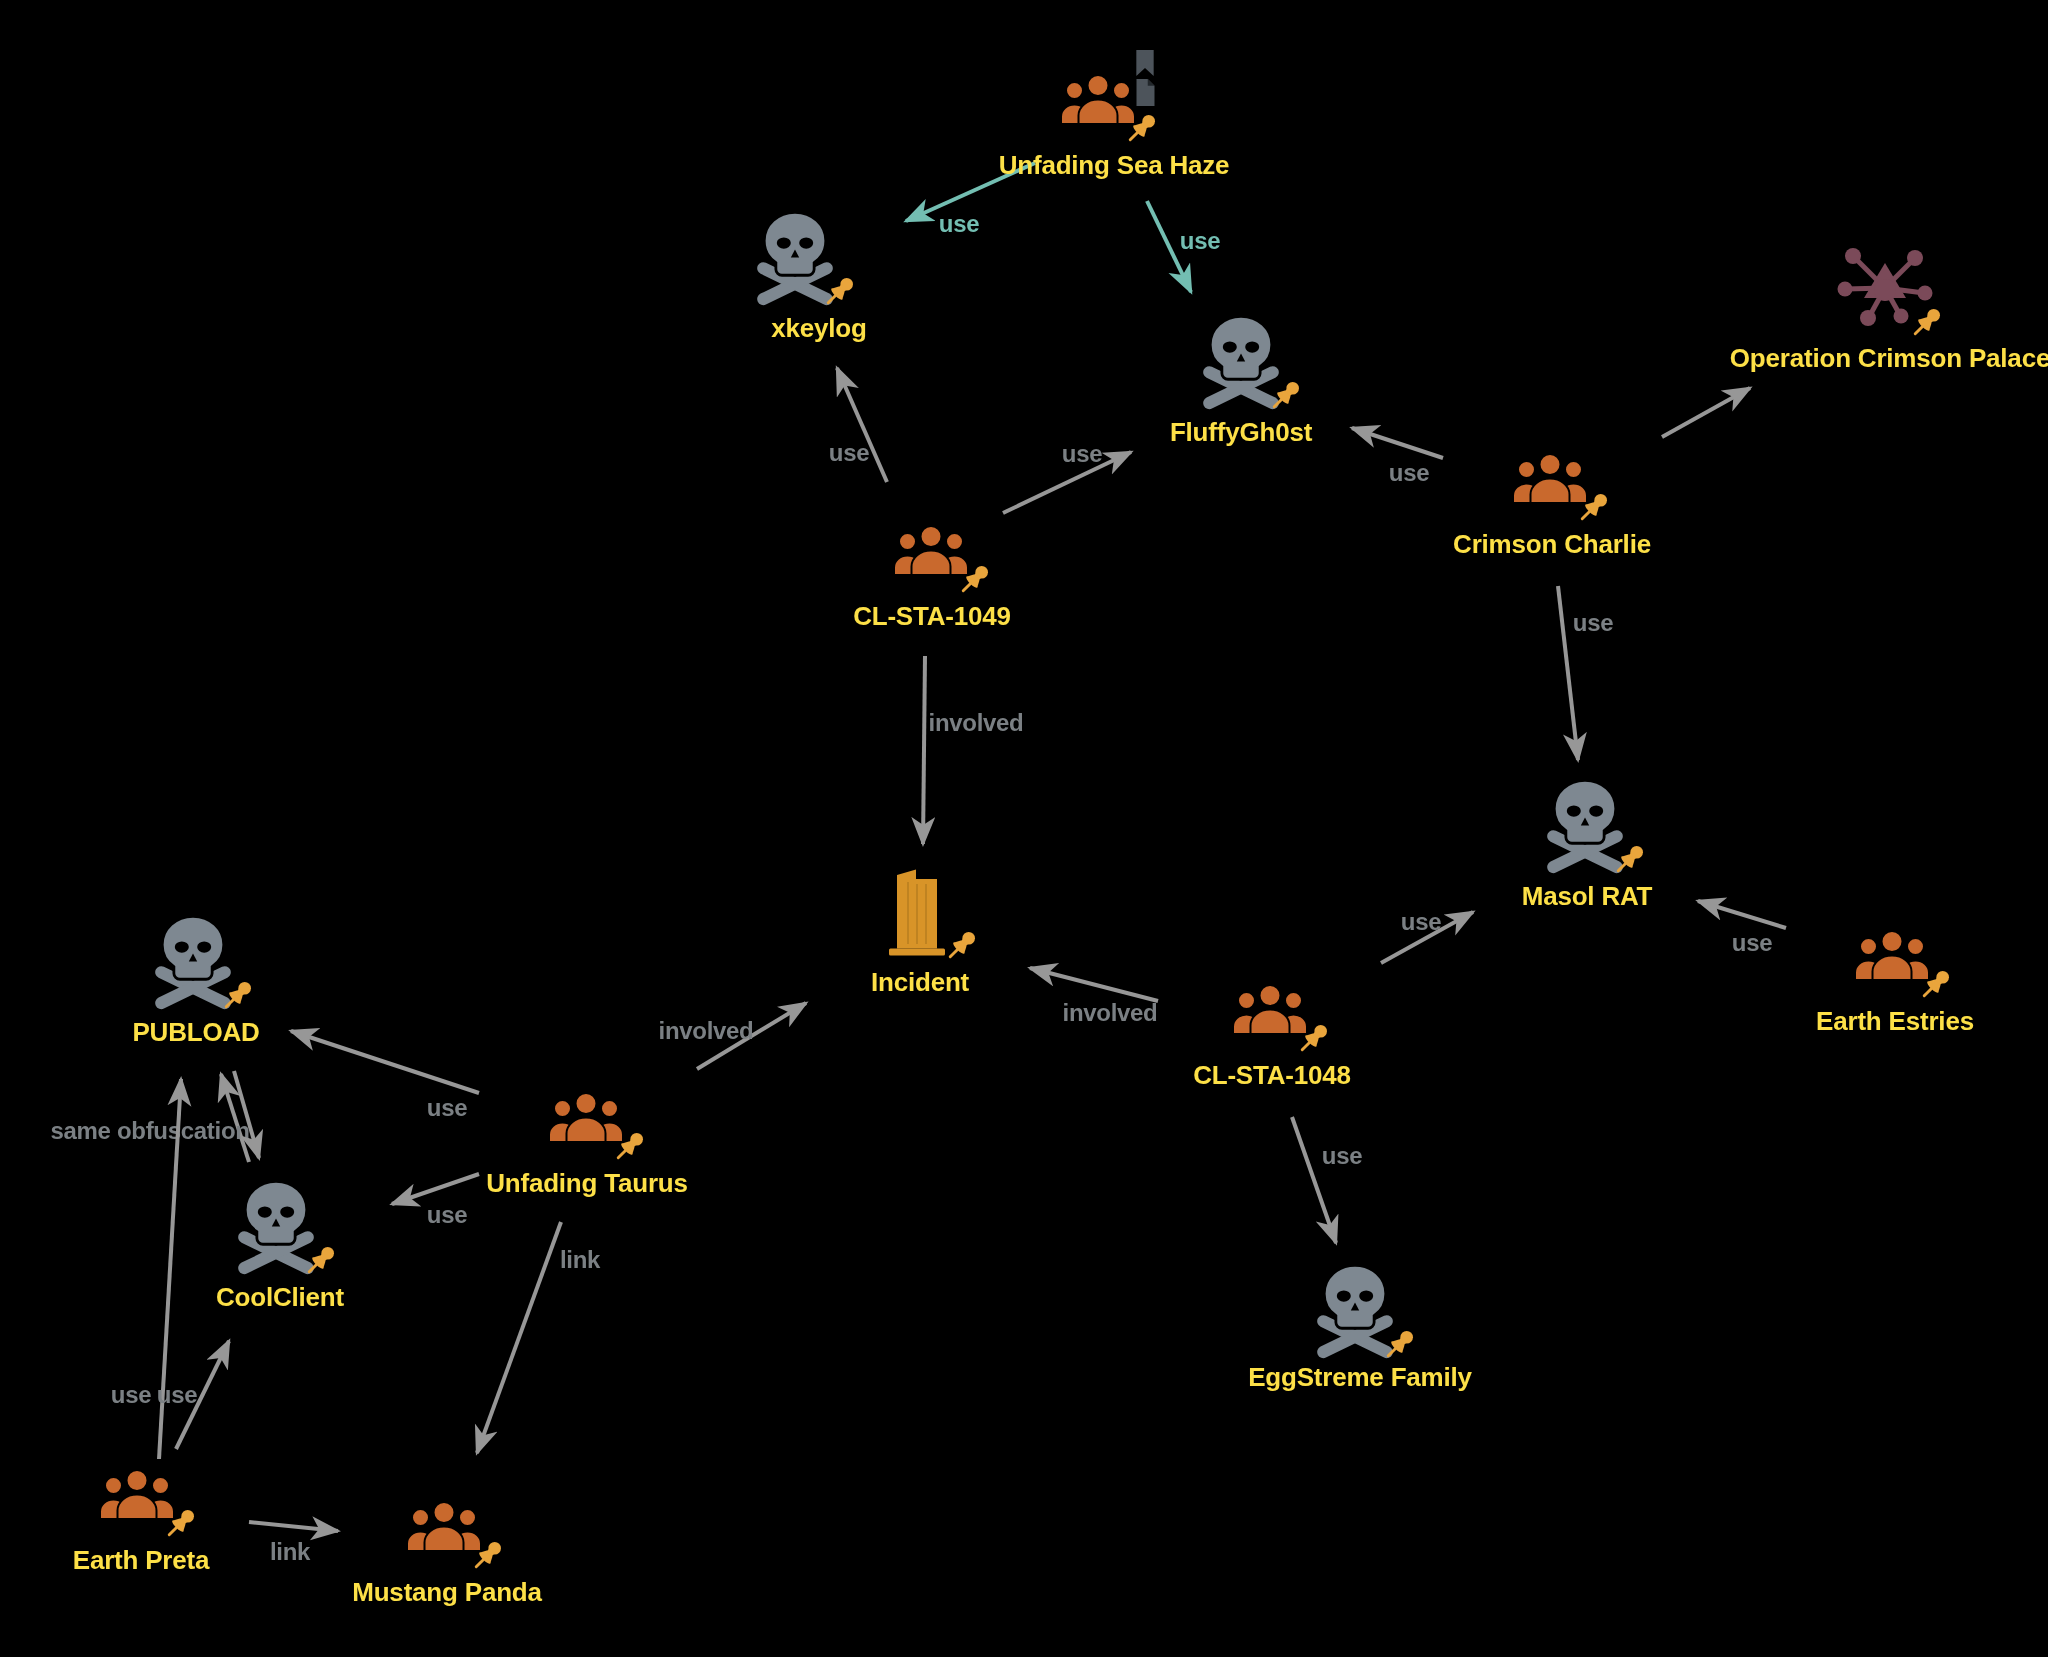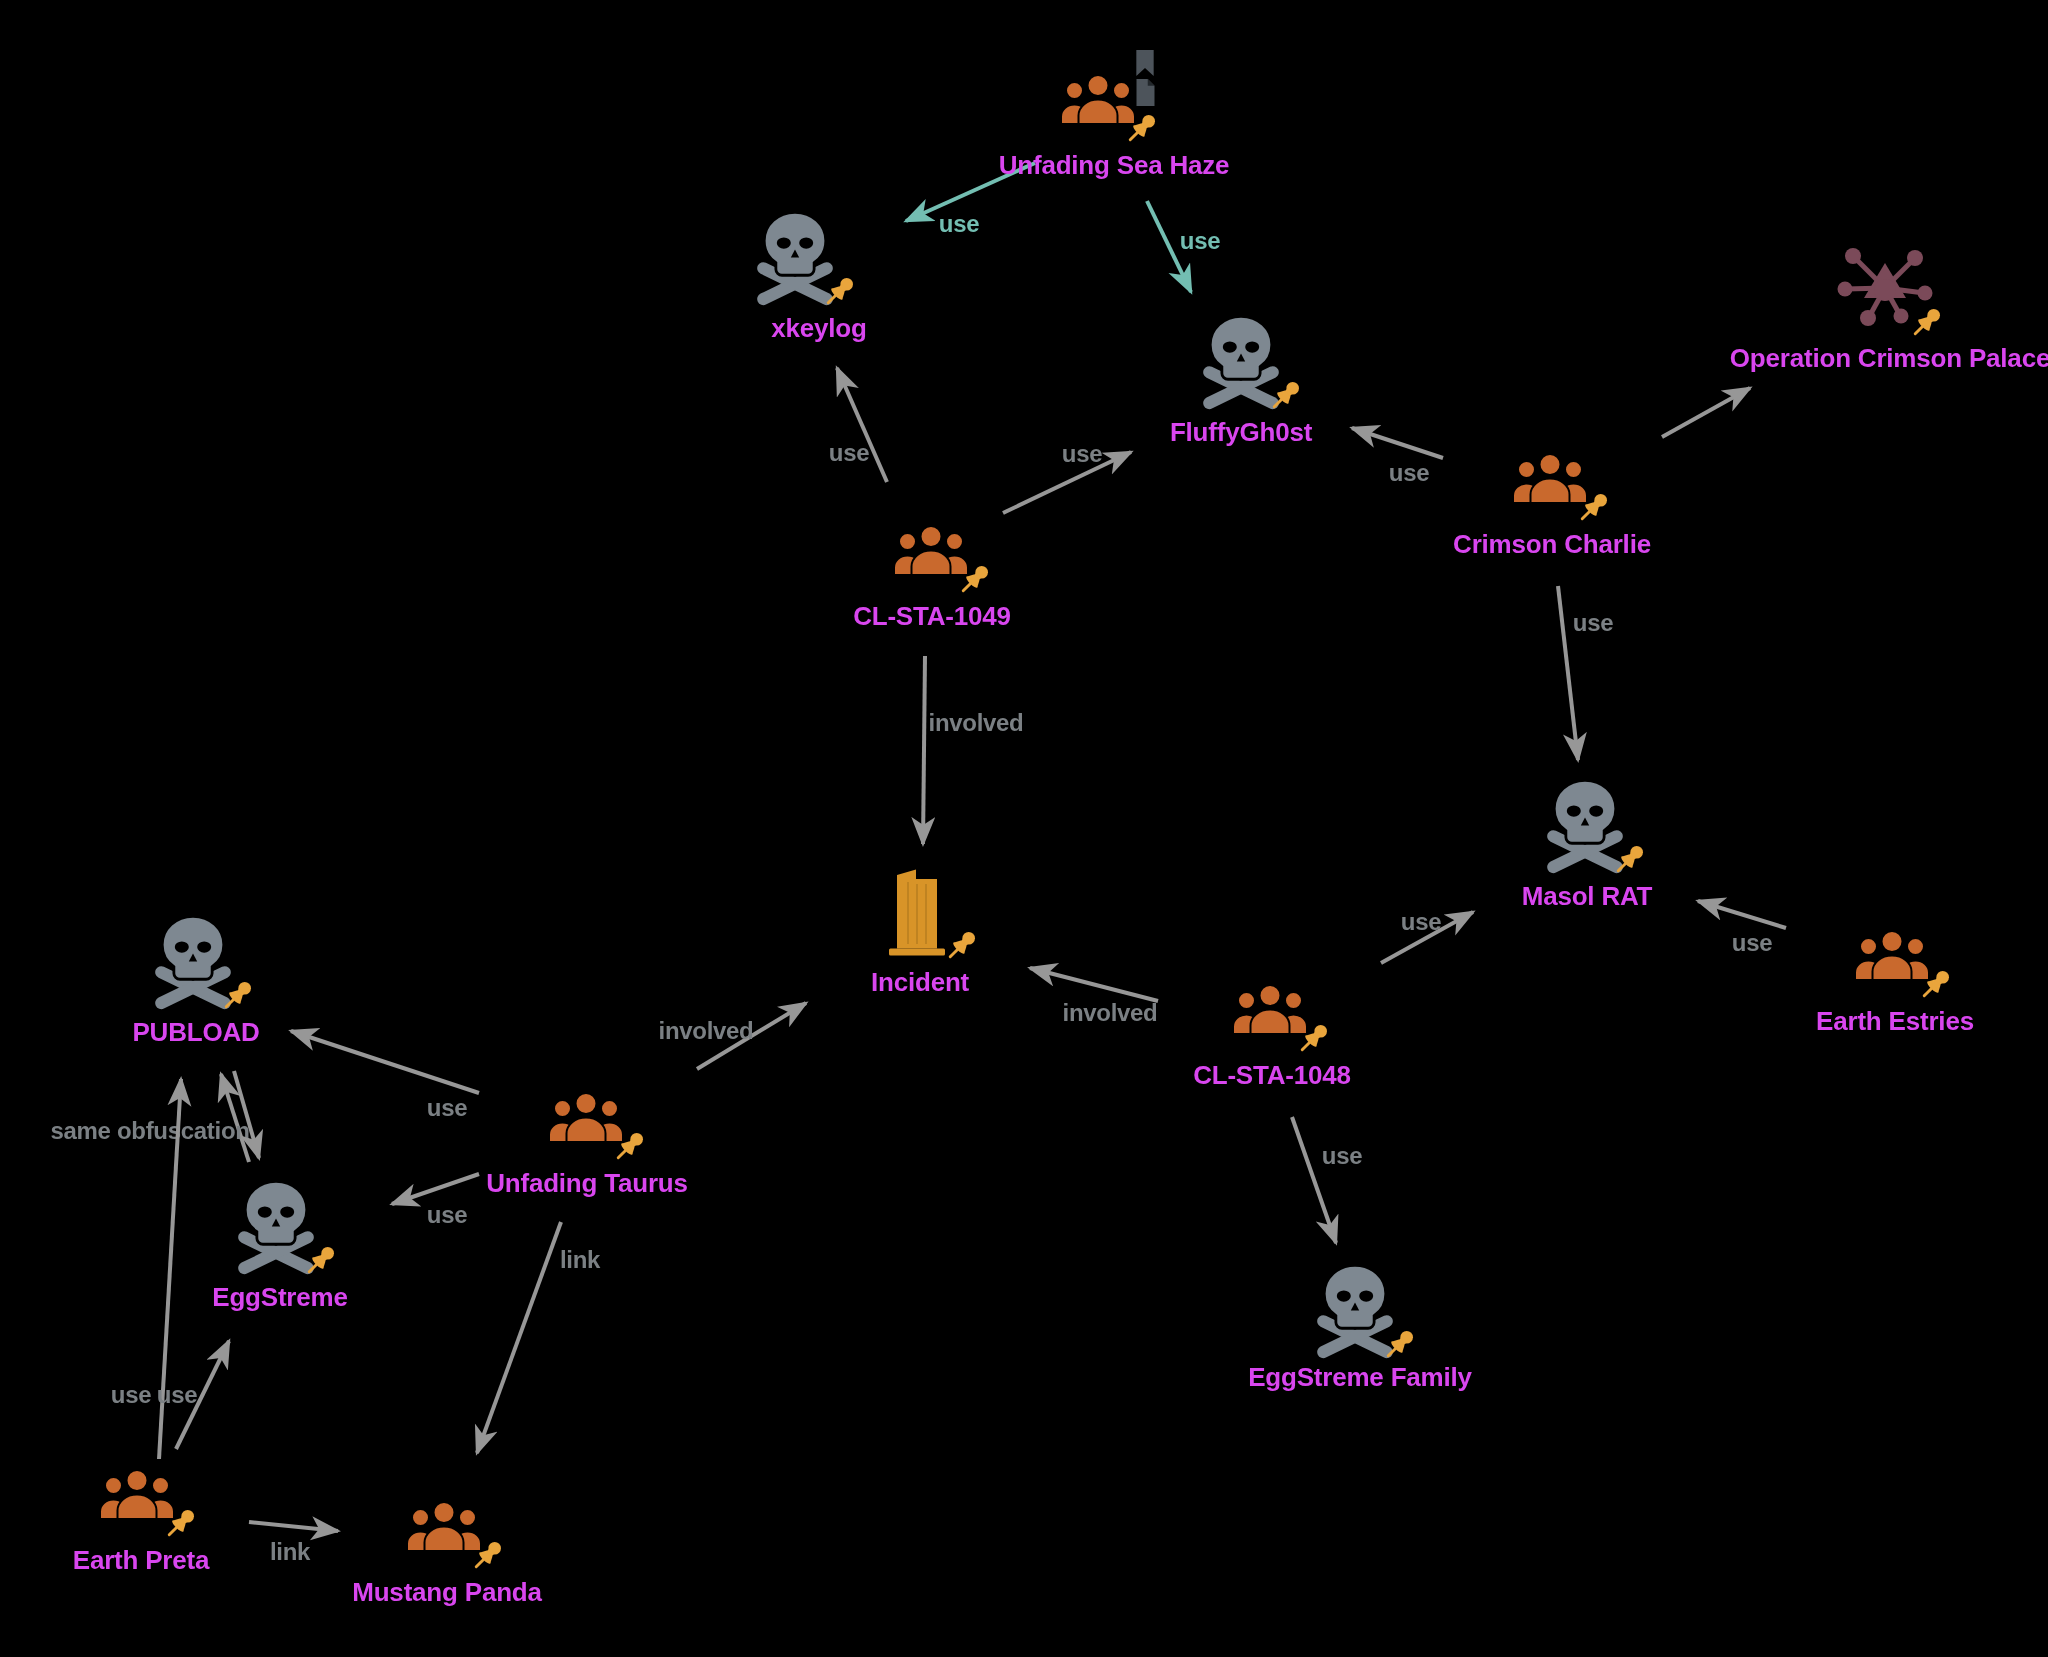--- a/index.html
+++ b/index.html
@@ -22,21 +22,21 @@
   }
   .elabel.teal{fill:#73beb2;}
   #nodes{position:absolute;left:0;top:0;width:100%;height:100%;pointer-events:none;}
   .node{position:absolute;width:0;height:0;pointer-events:auto;}
   .icon{position:absolute;}
   .pin{position:absolute;width:36px;height:36px;}
   .extra{position:absolute;}
   .nlabel{
     position:absolute;transform:translate(-50%,-50%);
     white-space:nowrap;
-    font-size:26px;font-weight:600;color:#d946ef;
+    font-size:26px;font-weight:600;color:#fde047;
     letter-spacing:-0.2px;
   }
 </style>
 </head>
 <body>
 
 <div id="canvas">
 
   <svg id="edges" width="2048" height="1657">
     <defs>
@@ -331,21 +331,21 @@
         </svg>
       <span class="nlabel" style="left: 1px; top: 66px;">Unfading Taurus</span>
     </div>
       <div class="node" style="left: 276px; top: 1227px;">
       <svg class="icon" width="84" height="98" style="left: -42px; top: -49px;">
           <use href="#sym-skull"></use>
         </svg>
       <svg class="pin" viewBox="0 0 40 40" style="left: 27px; top: 15px;">
           <use href="#sym-pin"></use>
         </svg>
-      <span class="nlabel" style="left: 4px; top: 70px;">EggStreme</span>
+      <span class="nlabel" style="left: 4px; top: 70px;">CoolClient</span>
     </div>
       <div class="node" style="left: 137px; top: 1494px;">
       <svg class="icon" width="76" height="50" style="left: -38px; top: -25px;">
           <use href="#sym-users"></use>
         </svg>
       <svg class="pin" viewBox="0 0 40 40" style="left: 26px; top: 11px;">
           <use href="#sym-pin"></use>
         </svg>
       <span class="nlabel" style="left: 4px; top: 66px;">Earth Preta</span>
     </div>

